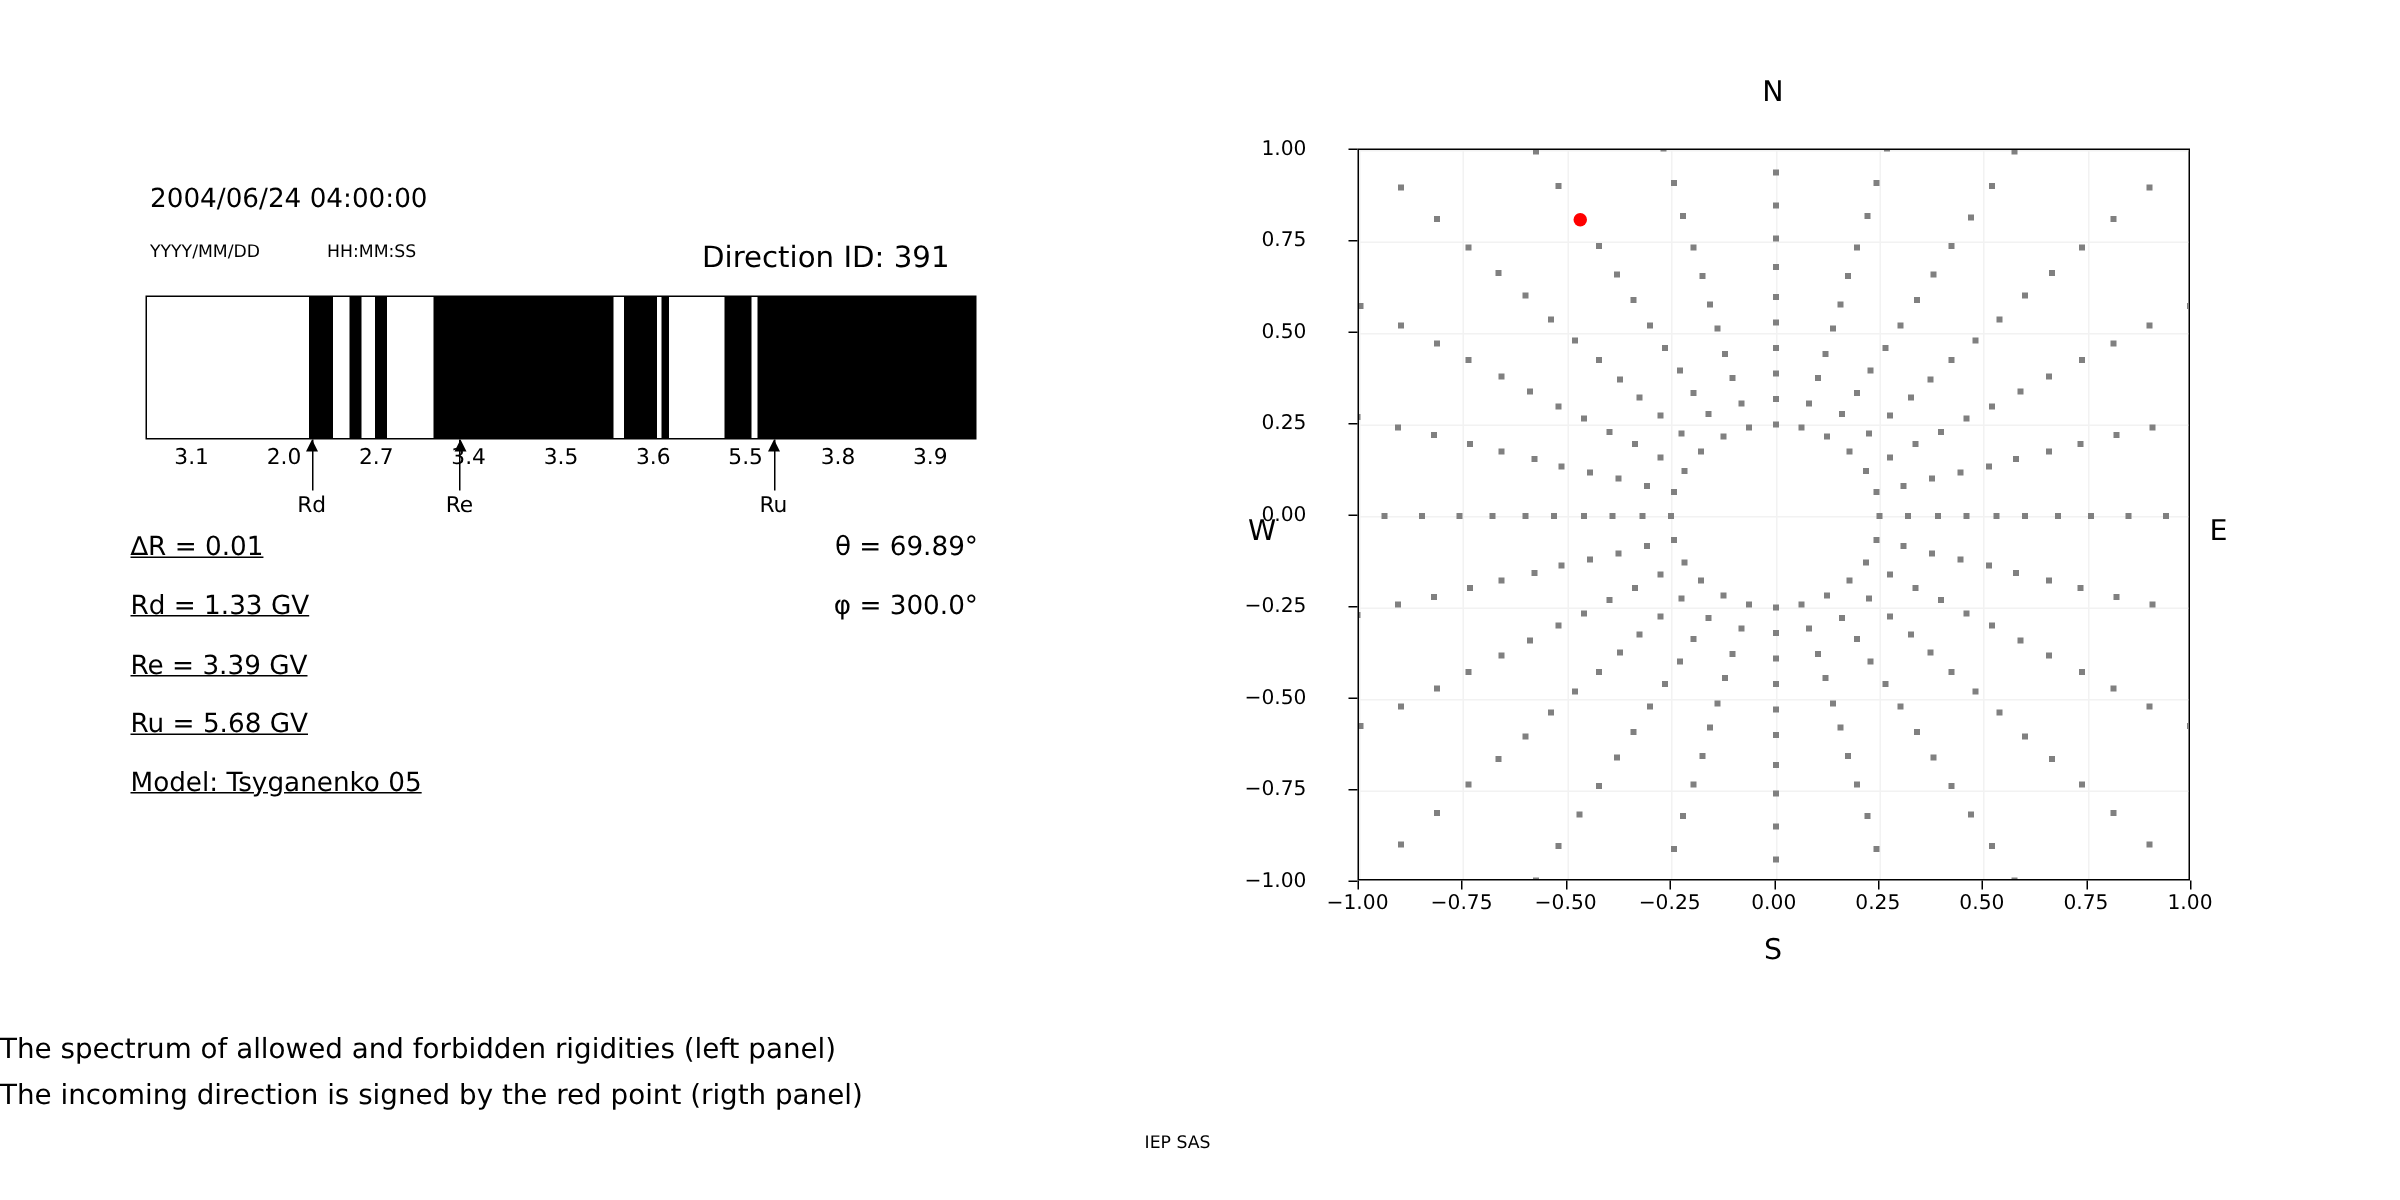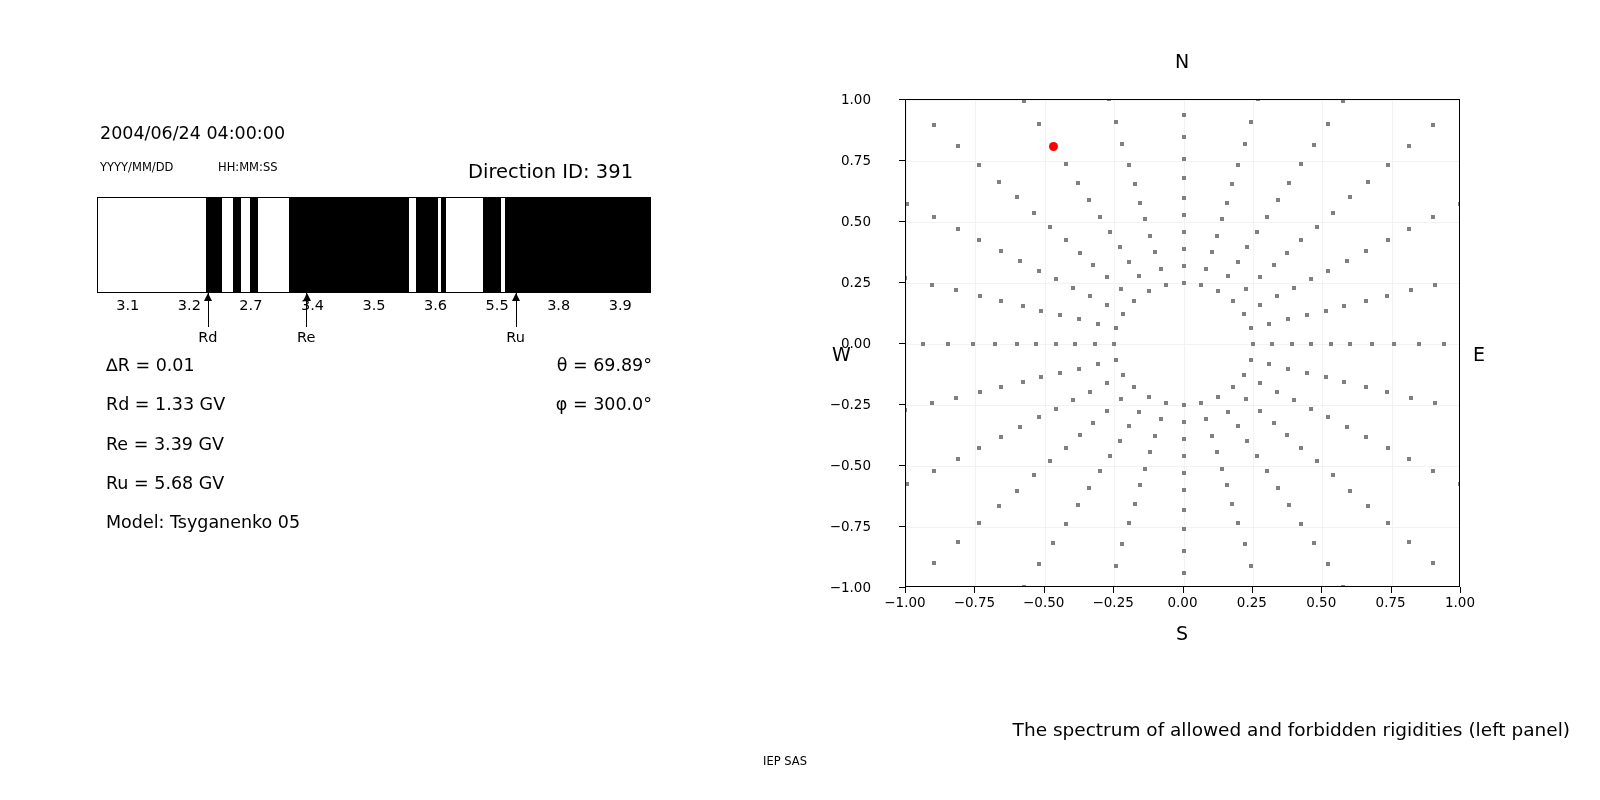--- a/index.html
+++ b/index.html
@@ -110,21 +110,21 @@
     transform: translateX(-50%);
     white-space: nowrap;
   }
 
   
   .param {
     position: absolute;
     font-size: 17.5px;
     white-space: nowrap;
   }
-  .param-left  { left: 106px; }
+  .param-left  { left: 87px; text-decoration: underline; }
   .param-right { right: 148px; text-align: right; }
 
   
   #right-panel {
     position: absolute;
     left: 820px; top: 40px;
     width: 700px; height: 620px;
   }
   #plot-frame {
     position: absolute;
@@ -195,22 +195,21 @@
   #compass-n { left: 362px; top: 10px; transform: translateX(-50%); }
   #compass-s { left: 362px; top: 582px; transform: translateX(-50%); }
   #compass-w { left: 12px;  top: 303px; }
   #compass-e { left: 653px; top: 303px; }
 
   
   #caption {
     position: absolute;
     left: 0; top: 684px;
     width: 1570px;
-    text-align: right;
-    margin-top: 30px;
+    text-align: left;
   }
   .caption-line {
     font-size: 18.5px;
     line-height: 31px;
     white-space: nowrap;
   }
   #footer {
     position: absolute;
     left: 0; top: 754px;
     width: 1570px;
@@ -240,21 +239,21 @@
         <div class="band" style="left: 190.822px; width: 120.649px;"></div>
         <div class="band" style="left: 317.627px; width: 22.16px;"></div>
         <div class="band" style="left: 343.48px; width: 4.30889px;"></div>
         <div class="band" style="left: 385.338px; width: 17.2356px;"></div>
         <div class="band" style="left: 407.498px; width: 146.502px;"></div>
       </div>
   </div>
 
   <div id="spectrum-axis">
       <div class="xtick-label" style="left: 30.7778px;">3.1</div>
-      <div class="xtick-label" style="left: 92.3333px;">3.2</div>
+      <div class="xtick-label" style="left: 92.3333px;">2.0</div>
       <div class="xtick-label" style="left: 153.889px;">2.7</div>
       <div class="xtick-label" style="left: 215.444px;">3.4</div>
       <div class="xtick-label" style="left: 277px;">3.5</div>
       <div class="xtick-label" style="left: 338.556px;">3.6</div>
       <div class="xtick-label" style="left: 400.111px;">5.5</div>
       <div class="xtick-label" style="left: 461.667px;">3.8</div>
       <div class="xtick-label" style="left: 523.222px;">3.9</div>
       <div class="marker-arrow" style="left: 110.8px;"></div>
       <div class="marker-label" style="left: 110.8px;">Rd</div>
       <div class="marker-arrow" style="left: 209.289px;"></div>
@@ -606,15 +605,16 @@
       <div class="xtick-mark" style="left: 501.25px;"></div>
       <div class="xtick" style="left: 570.625px;">0.75</div>
       <div class="xtick-mark" style="left: 570.625px;"></div>
       <div class="xtick" style="left: 640px;">1.00</div>
       <div class="xtick-mark" style="left: 640px;"></div>
     </div>
 </div>
 
 <div id="caption">
   <div class="caption-line">The spectrum of allowed and forbidden rigidities (left panel)</div>
+  <div class="caption-line">The incoming direction is signed by the red point (rigth panel)</div>
 </div>
 
 <div id="footer">IEP SAS</div>
 
 </body></html>

